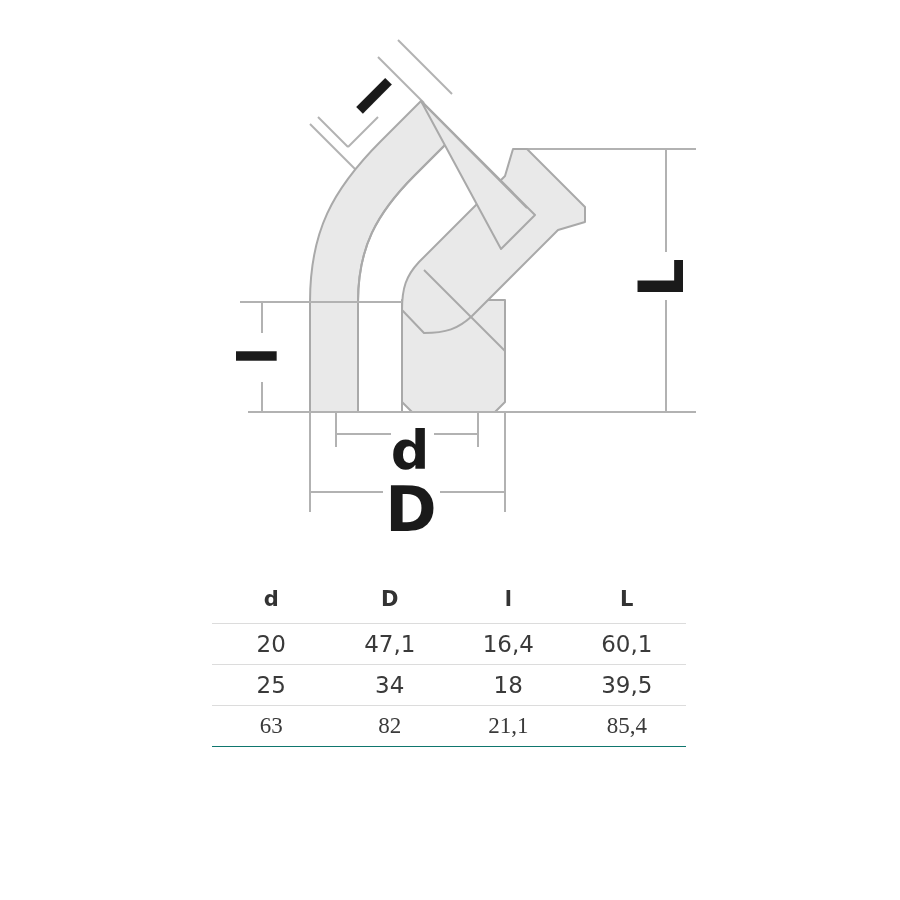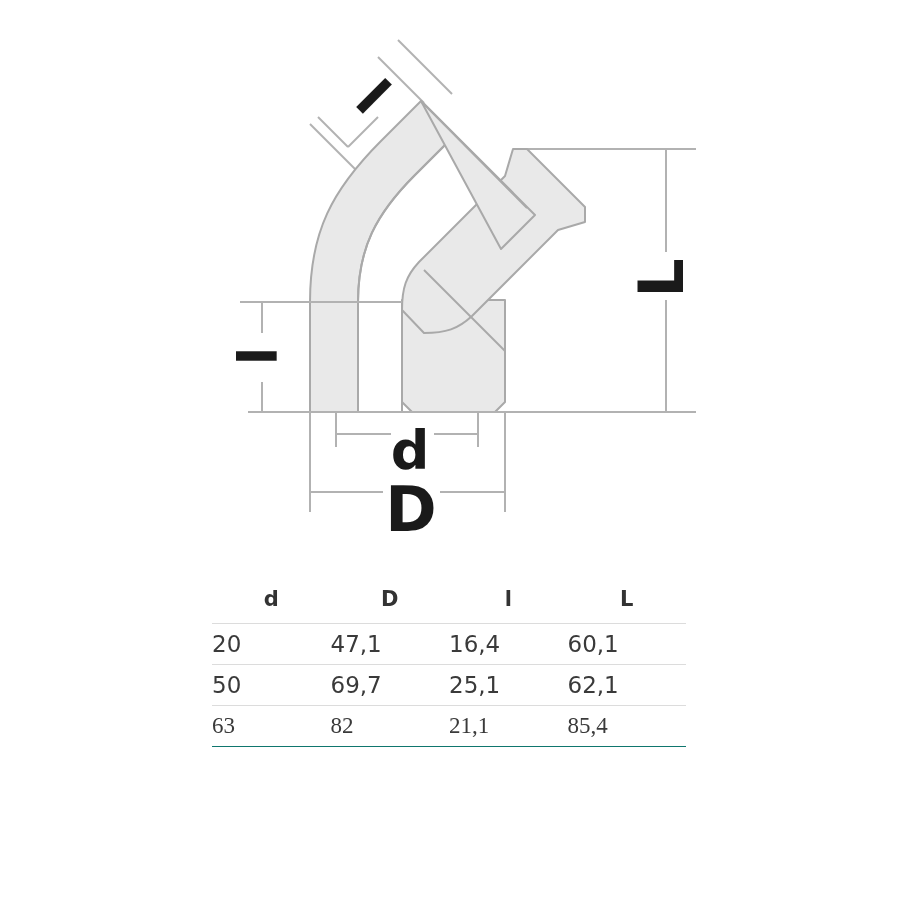--- a/index.html
+++ b/index.html
@@ -54,20 +54,21 @@
     color: #333333;
     text-align: center;
     padding: 2px 0 12px 0;
     border: none;
     font-family: "DejaVu Sans", "Liberation Sans", sans-serif;
   }
   table.spec-table td {
     font-size: 23px;
     font-weight: 400;
     color: #3a3a3a;
+    text-align: center;
     padding: 7px 0 7px 0;
     border-top: 1px solid #dcdcdc;
     font-family: "DejaVu Sans", "Liberation Sans", sans-serif;
   }
   table.spec-table tbody tr:last-child td {
     border-bottom: 1px solid #0f766e;
     font-family: Liberation Serif, serif;
   }
   table.spec-table col.c0 { width: 25%; }
   table.spec-table col.c1 { width: 25%; }
@@ -207,24 +208,24 @@
         </tr>
       </thead>
       <tbody>
         <tr>
           <td>20</td>
           <td>47,1</td>
           <td>16,4</td>
           <td>60,1</td>
         </tr>
         <tr>
-          <td>50</td>
-          <td>69,7</td>
-          <td>25,1</td>
-          <td>62,1</td>
+          <td>25</td>
+          <td>34</td>
+          <td>18</td>
+          <td>39,5</td>
         </tr>
         <tr>
           <td>63</td>
           <td>82</td>
           <td>21,1</td>
           <td>85,4</td>
         </tr>
       </tbody>
     </table>
   </div>

